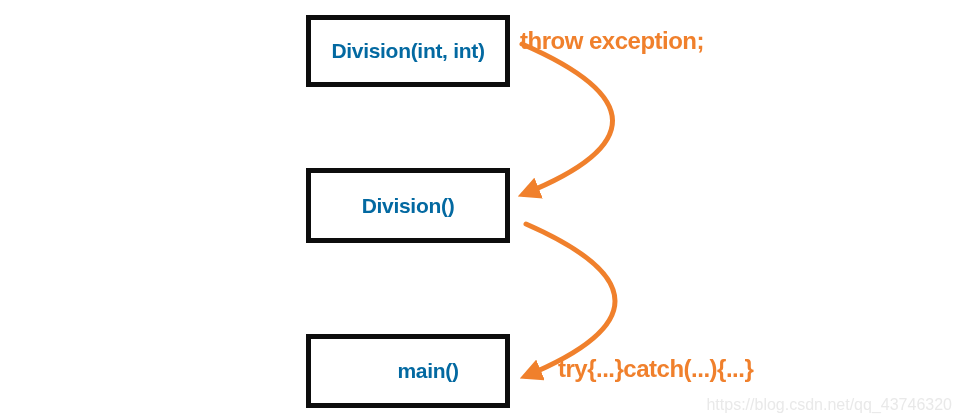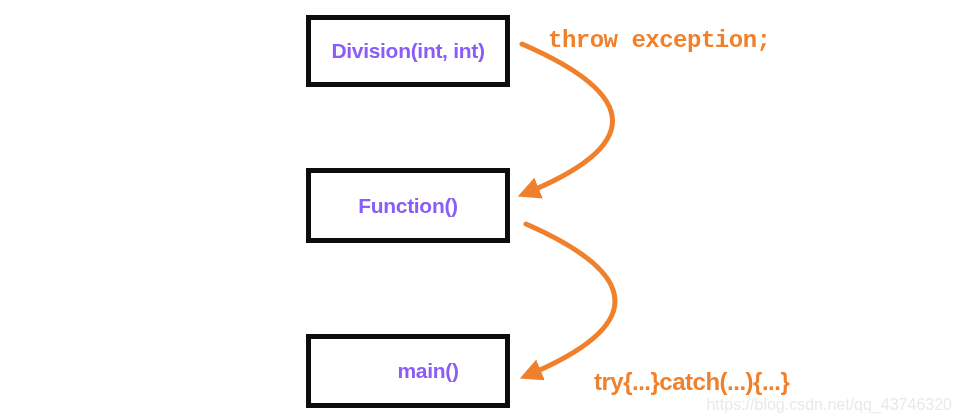--- a/index.html
+++ b/index.html
@@ -29,37 +29,37 @@
   .flow-box{
     position:absolute;
     left:306px;width:204px;
     background:var(--box-fill);
     border:5px solid var(--box-border);
     display:flex;align-items:center;justify-content:center;
   }
   .flow-box .box-label{
     font-size:21px;
     font-weight:bold;
-    color:#8b5cf6;
+    color:#0369a1;
     white-space:nowrap;
     letter-spacing:-0.3px;
   }
   .box-division{top:15px;height:72px;}
   .box-function{top:168px;height:75px;}
   .box-main{top:334px;height:74px;padding-left:40px;}
   .code-label{
     position:absolute;
     color:var(--accent);
     font-size:24px;
     font-weight:bold;
     white-space:nowrap;
     letter-spacing:-0.5px;
   }
-  .label-throw{left:548px;top:27px;font-family:Liberation Mono, monospace;}
-  .label-trycatch{left:558px;top:368px;margin-left:36px;}
+  .label-throw{left:520px;top:27px;}
+  .label-trycatch{left:558px;top:355px;}
   .watermark{
     position:absolute;
     right:18px;bottom:5px;
     color:var(--watermark);
     font-size:16px;
     white-space:nowrap;
   }
 </style>
 </head>
 <body>
@@ -74,21 +74,21 @@
     </defs>
     <path class="arrow-path" d="M 522 44 Q 702 122 524 194" marker-end="url(#ah)"></path>
     <path class="arrow-path" d="M 526 224 Q 704 302 526 376" marker-end="url(#ah)"></path>
   </svg>
 
   <div class="flow-box box-division">
     <span class="box-label">Division(int, int)</span>
   </div>
 
   <div class="flow-box box-function">
-    <span class="box-label">Function()</span>
+    <span class="box-label">Division()</span>
   </div>
 
   <div class="flow-box box-main">
     <span class="box-label">main()</span>
   </div>
 
   <div class="code-label label-throw">throw exception;</div>
 
   <div class="code-label label-trycatch">try{...}catch(...){...}</div>
 

